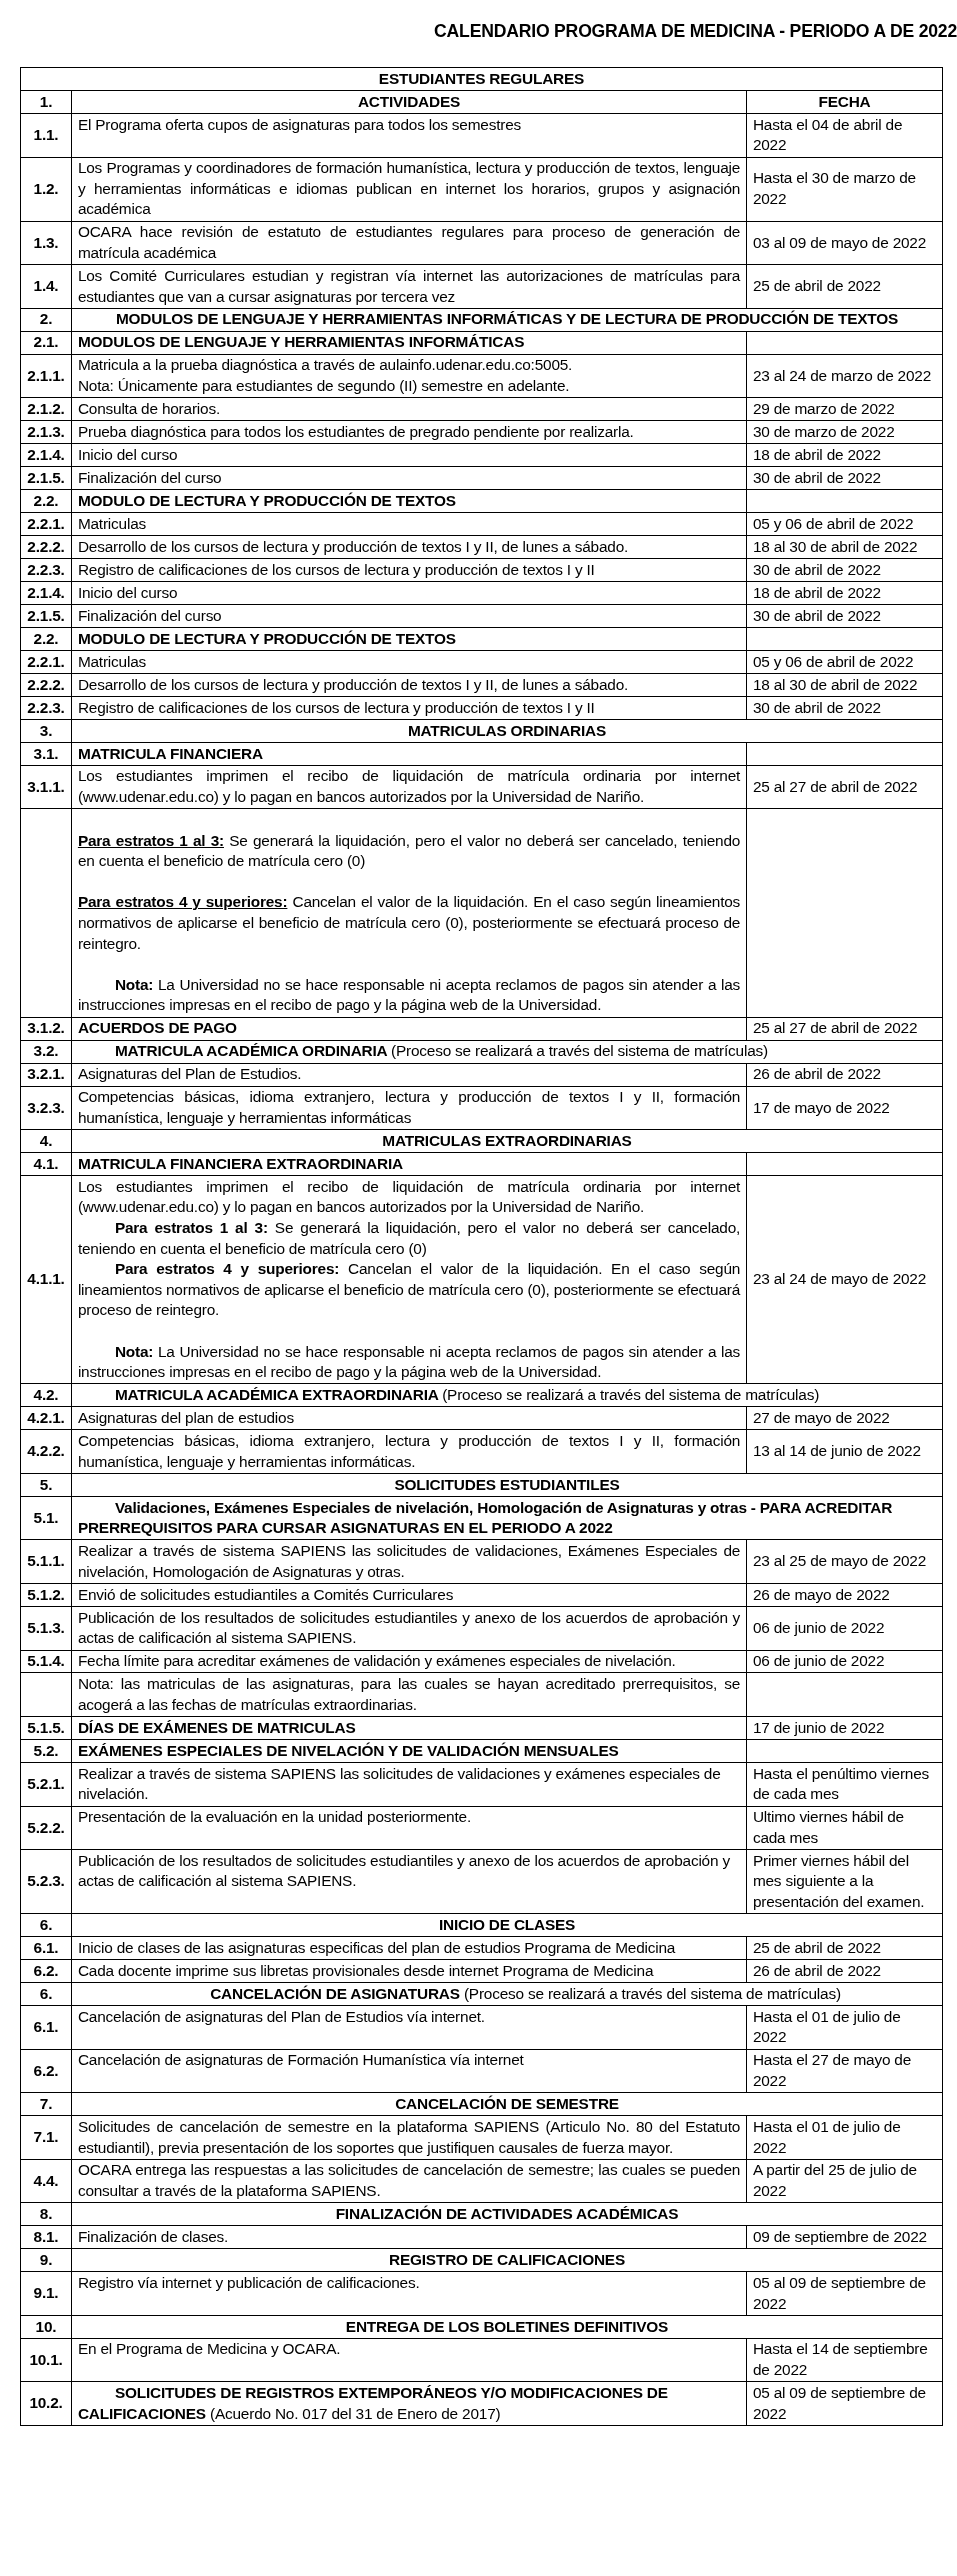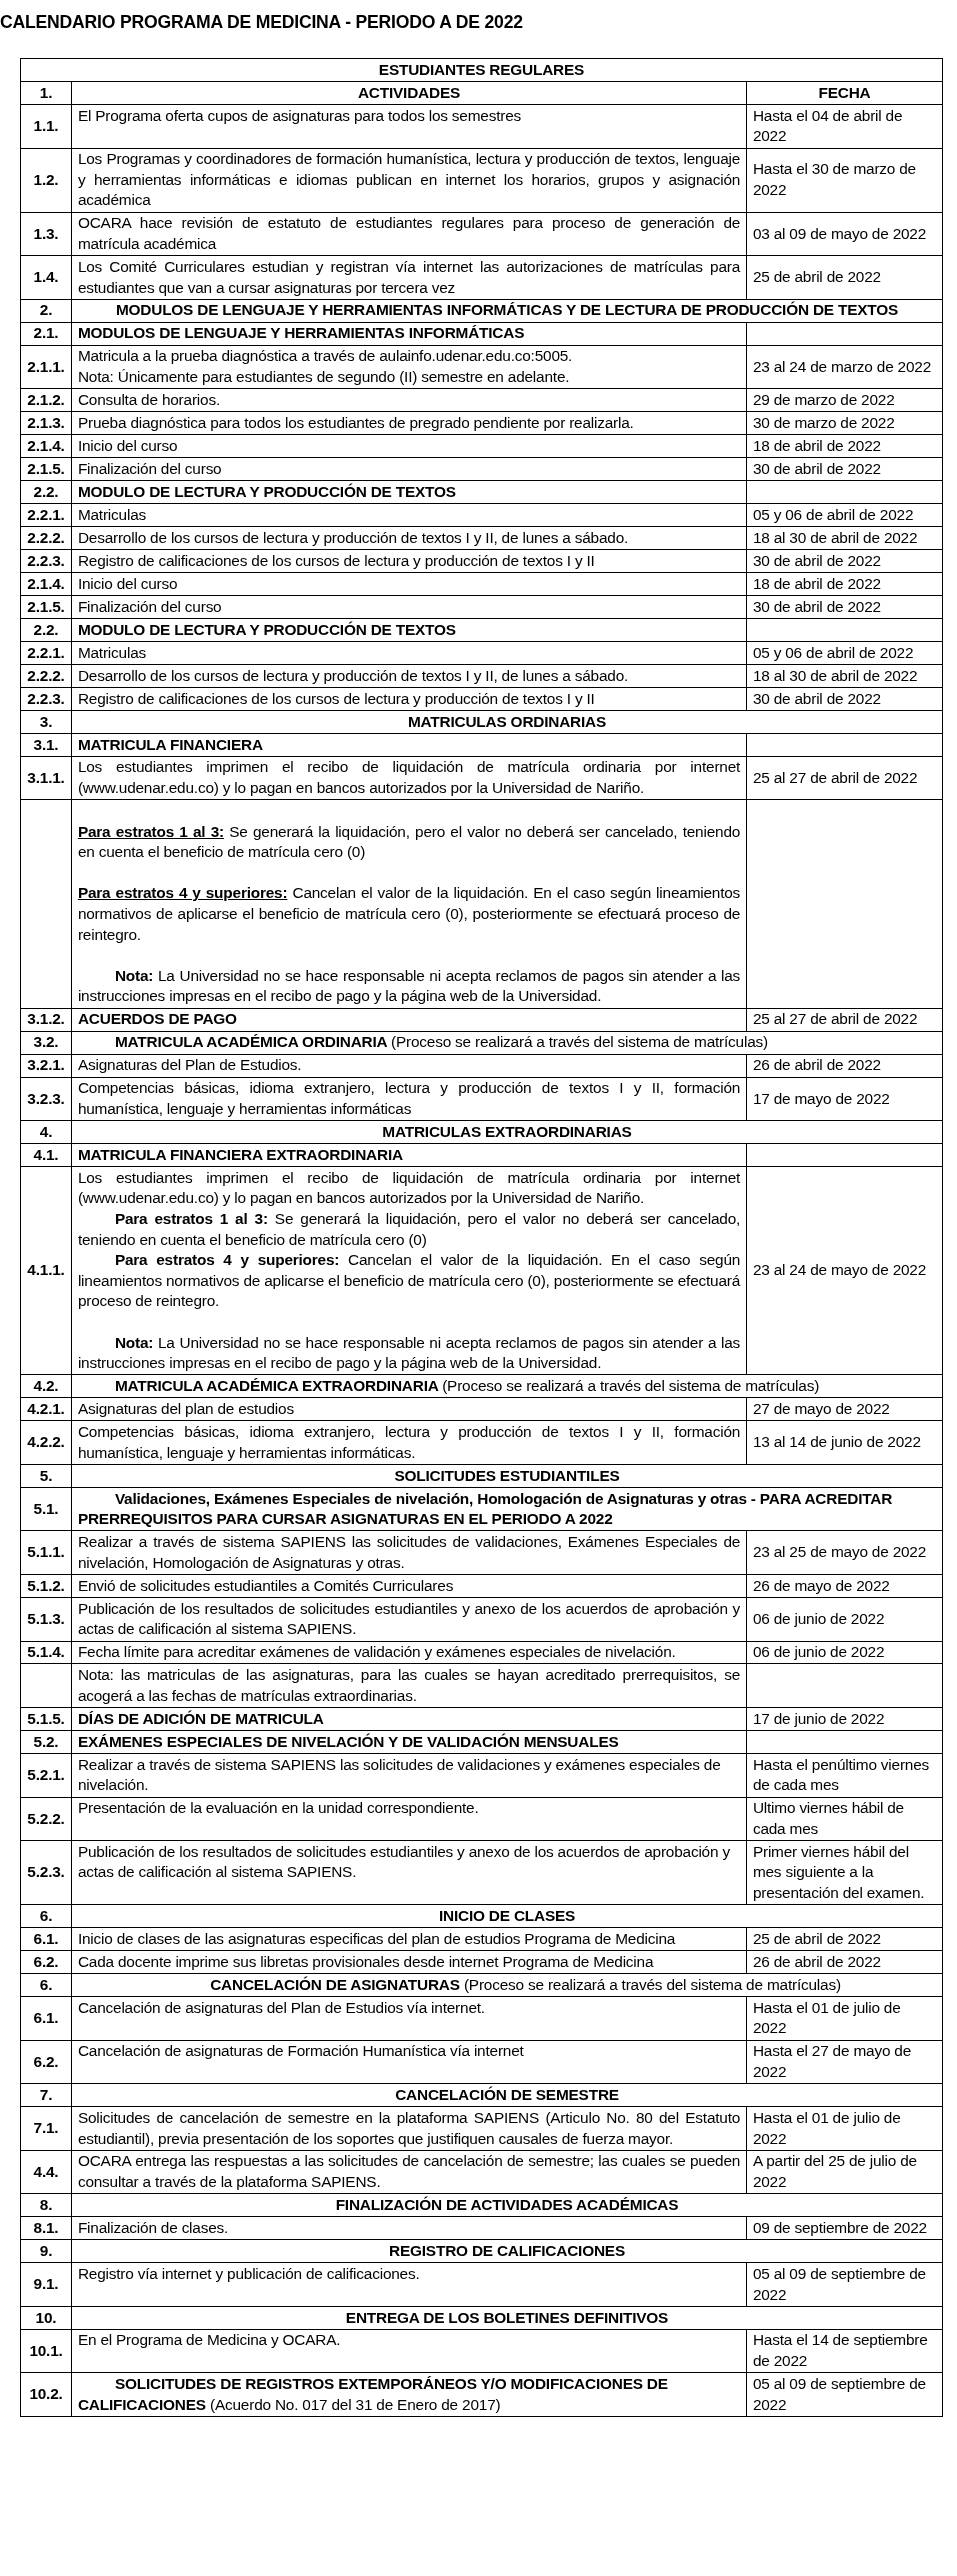--- a/index.html
+++ b/index.html
@@ -1,17 +1,17 @@
 <!DOCTYPE html>
 <html style="font-size:11.8px"><head>
 <meta charset="utf-8">
 <style>
   html,body{margin:0;padding:0;background:#ffffff;color:#000;}
   body{width:957px;font-family:"Liberation Sans",sans-serif;-webkit-font-smoothing:antialiased;}
-  .page-title{font-size:17.6px;font-weight:bold;text-align:left;padding-top:12px;letter-spacing:-0.2px;}
+  .page-title{font-size:17.6px;font-weight:bold;text-align:right;padding-top:21px;letter-spacing:-0.2px;}
   table.cal{border-collapse:collapse;table-layout:fixed;width:921px;margin:25px 0 7.4px 20px;}
   col.c-num{width:51px;}
   col.c-act{width:675px;}
   col.c-date{width:196px;}
   td{border:1.5px solid #000;font-size:15.4px;line-height:20.6px;padding:0.7px 5.9px;
      vertical-align:middle;letter-spacing:-0.2px;font-stretch:condensed;word-wrap:break-word;}
   td.numc{text-align:center;font-weight:bold;padding:0.7px 1.5px;}
   td.actc{text-align:left;vertical-align:top;}
   td.datec{}
   td.hdr{text-align:center;font-weight:bold;}
@@ -263,36 +263,36 @@
         <td class="actc"><span>Fecha límite para acreditar exámenes de validación y exámenes especiales de nivelación.</span></td>
         <td class="datec">06 de junio de 2022</td>
       </tr>
       <tr>
         <td class="numc"></td>
         <td class="actc just"><span>Nota: las matriculas de las asignaturas, para las cuales se hayan acreditado prerrequisitos, se acogerá a las fechas de matrículas extraordinarias.</span></td>
         <td class="datec"></td>
       </tr>
       <tr>
         <td class="numc">5.1.5.</td>
-        <td class="subc"><span>DÍAS DE ADICIÓN DE MATRICULA</span></td>
+        <td class="subc"><span>DÍAS DE EXÁMENES DE MATRICULAS</span></td>
         <td class="datec">17 de junio de 2022</td>
       </tr>
       <tr>
         <td class="numc">5.2.</td>
         <td class="subc"><span>EXÁMENES ESPECIALES DE NIVELACIÓN Y DE VALIDACIÓN MENSUALES</span></td>
         <td class="datec"></td>
       </tr>
       <tr>
         <td class="numc">5.2.1.</td>
         <td class="actc"><span>Realizar a través de sistema SAPIENS las solicitudes de validaciones y exámenes especiales de nivelación.</span></td>
         <td class="datec">Hasta el penúltimo viernes de cada mes</td>
       </tr>
       <tr>
         <td class="numc">5.2.2.</td>
-        <td class="actc"><span>Presentación  de la evaluación en la unidad correspondiente.</span></td>
+        <td class="actc"><span>Presentación  de la evaluación en la unidad posteriormente.</span></td>
         <td class="datec">Ultimo viernes hábil de cada mes</td>
       </tr>
       <tr>
         <td class="numc">5.2.3.</td>
         <td class="actc"><span>Publicación de los resultados de solicitudes estudiantiles y anexo de los acuerdos de aprobación y actas de calificación al sistema SAPIENS.</span></td>
         <td class="datec">Primer viernes hábil del mes siguiente a la presentación del examen.</td>
       </tr>
       <tr>
         <td class="numc">6.</td>
         <td class="secc" colspan="2"><span>INICIO DE CLASES</span></td>

